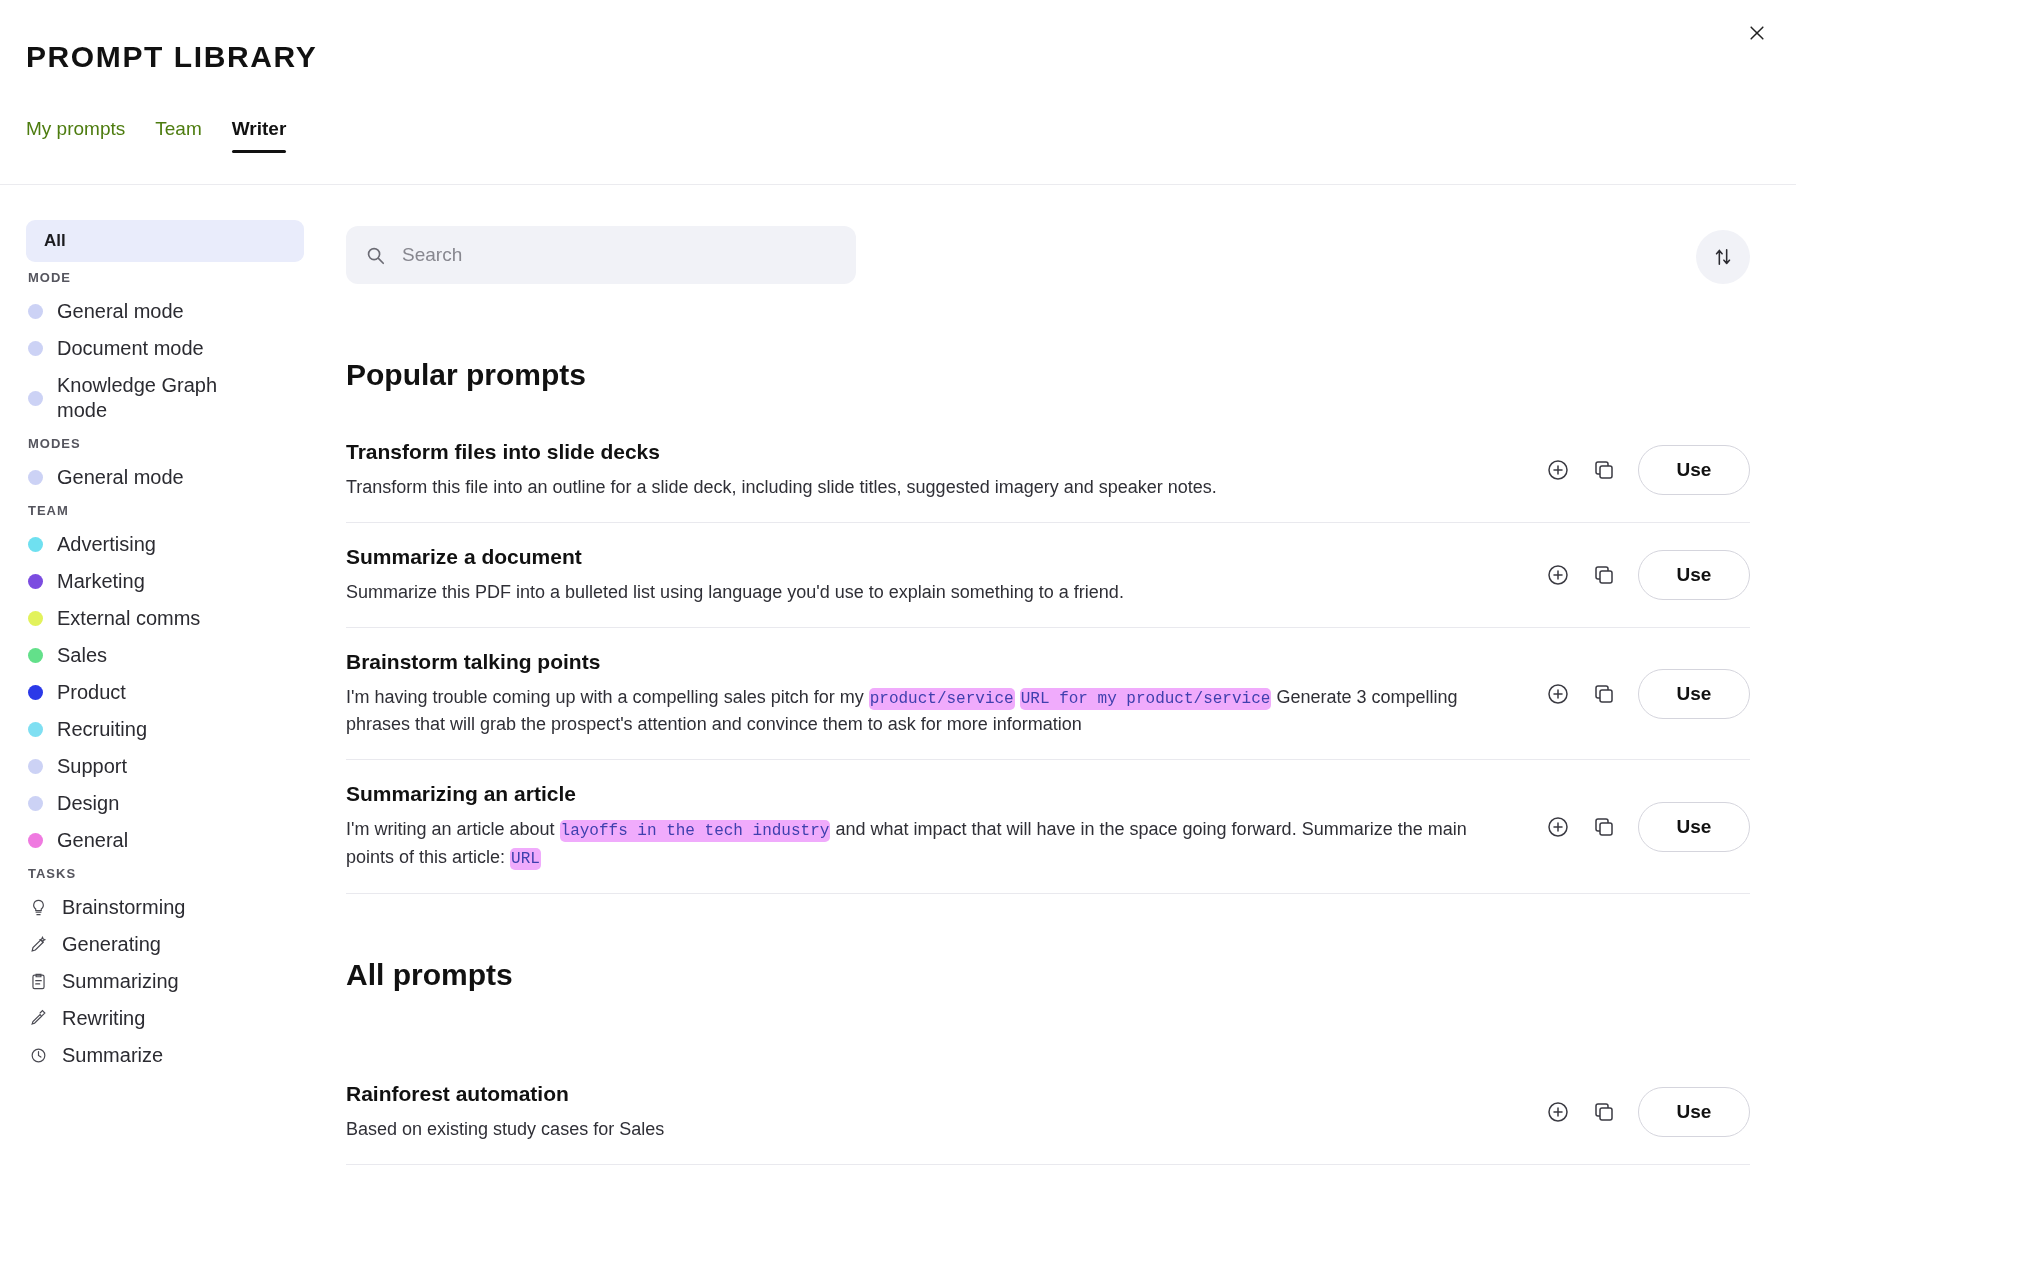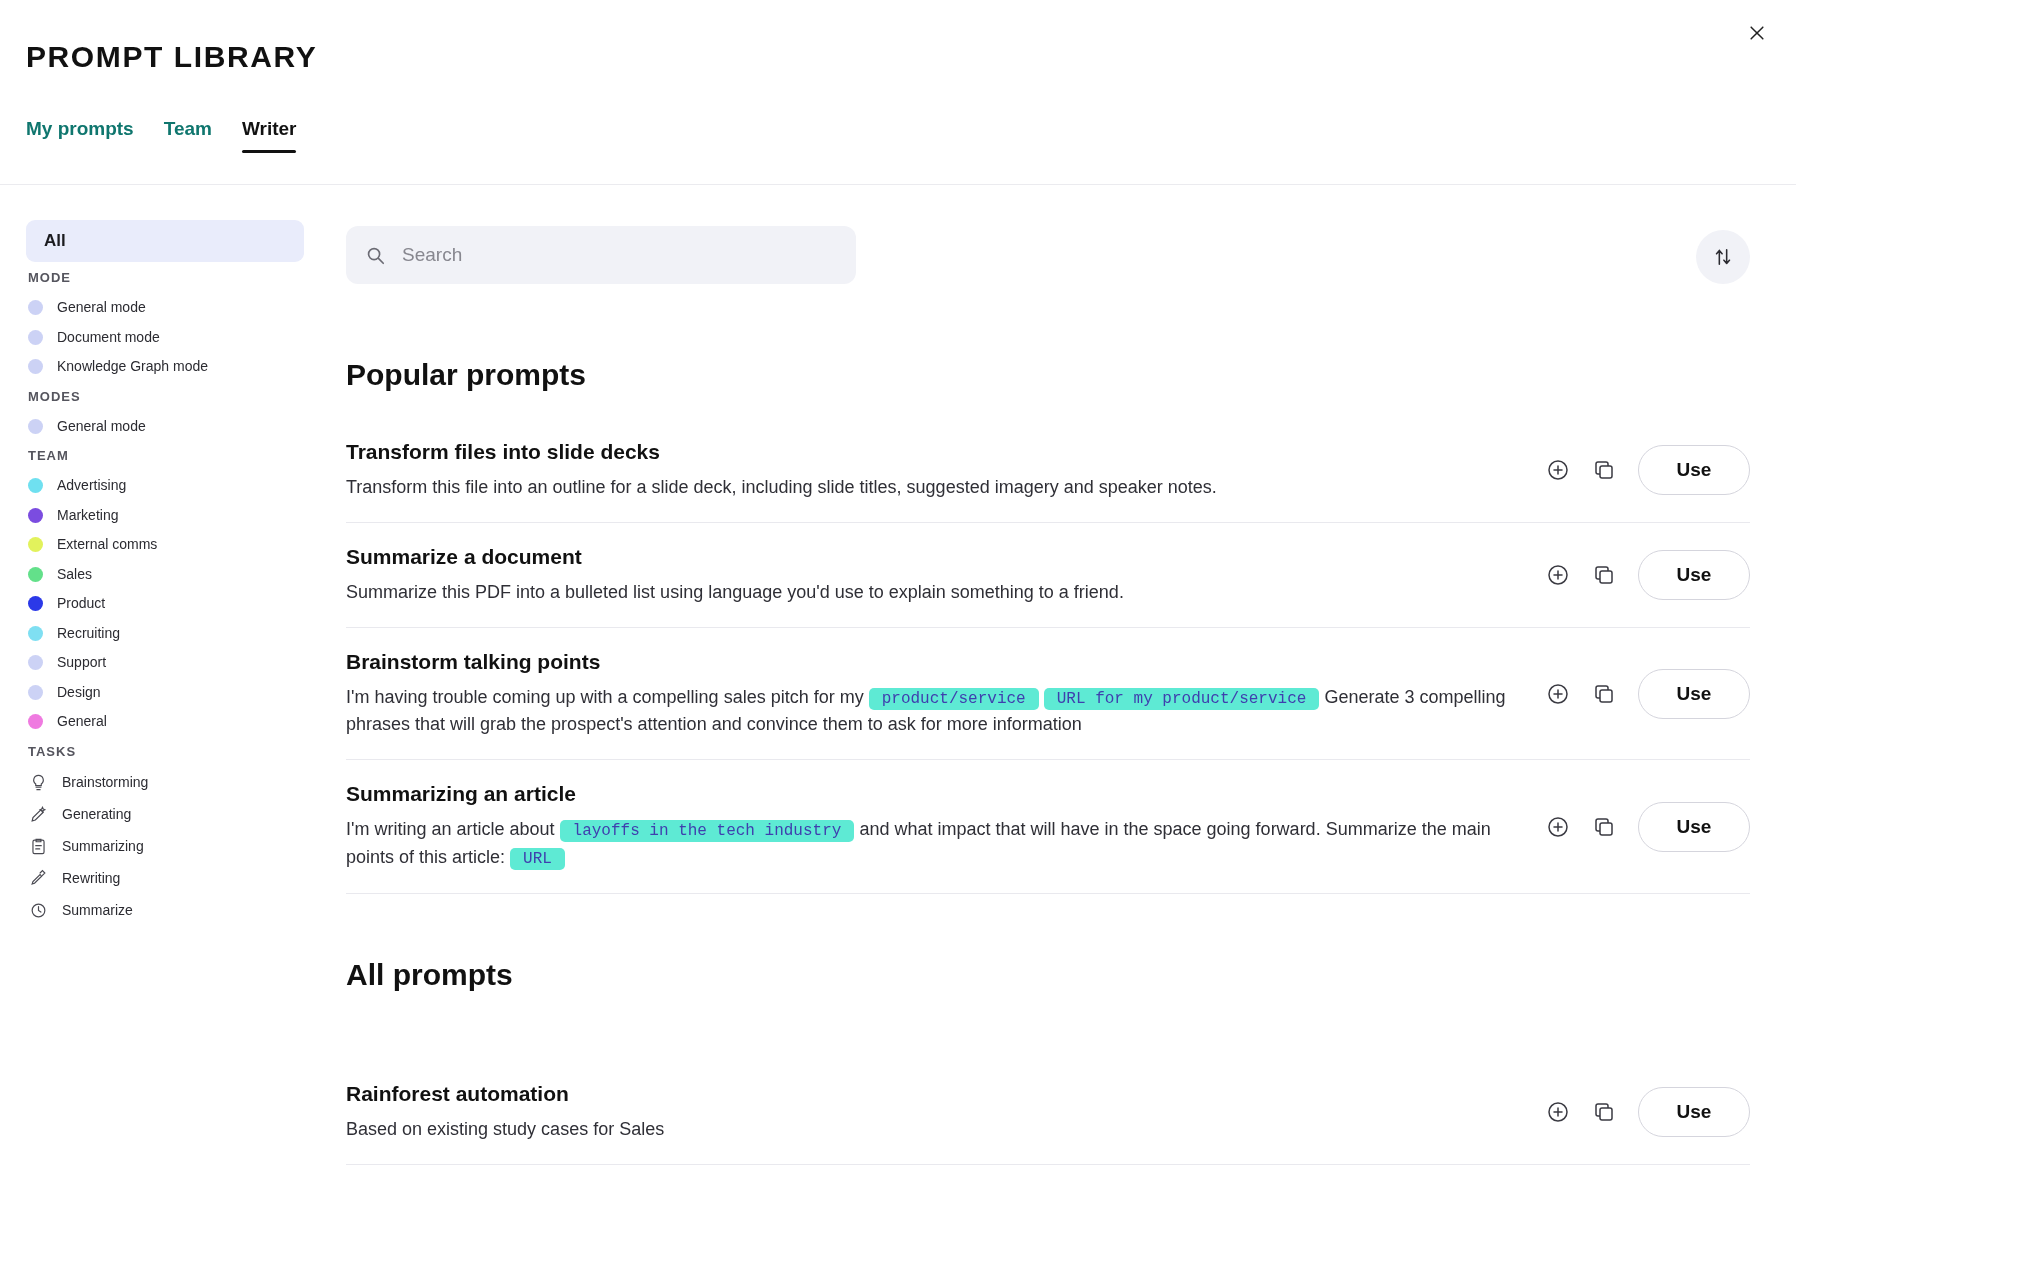--- a/index.html
+++ b/index.html
@@ -26,22 +26,22 @@
     position: absolute; left: 26px; top: 42px;
     font-size: 30px; font-weight: 700; letter-spacing: 1.6px;
     color: #111; line-height: 1;
   }
 
   .tabs {
     position: absolute; left: 26px; top: 118px;
     display: flex; align-items: flex-end; gap: 30px;
   }
   .tab {
-    font-size: 19px; color: #0f766e; padding-bottom: 13px;
-    cursor: pointer; position: relative; white-space: nowrap; font-weight: bold;
+    font-size: 19px; color: #4d7c0f; padding-bottom: 13px;
+    cursor: pointer; position: relative; white-space: nowrap;
   }
   .tab.active { color: #111; font-weight: 700; }
   .tab.active::after {
     content: ""; position: absolute; left: 0; right: 0; bottom: 0;
     height: 3px; background: #111; border-radius: 2px;
   }
 
   .hr-top {
     position: absolute; left: 0; right: 0; top: 184px; height: 1px;
     background: #ebebef;
@@ -59,21 +59,21 @@
     margin-bottom: 8px;
   }
   .side-group-label {
     font-size: 13px; font-weight: 700; letter-spacing: 1px;
     color: #55555e; margin: 7px 0 8px 2px; text-transform: uppercase;
   }
   .side-item {
     display: flex; align-items: center; gap: 14px;
     padding: 6px 0 6px 2px; cursor: pointer;
   }
-  .side-item .label { font-size: 14px; color: #2b2b31; line-height: 1.25; }
+  .side-item .label { font-size: 20px; color: #2b2b31; line-height: 1.25; }
   .dot { width: 15px; height: 15px; border-radius: 50%; flex: 0 0 15px; }
   .ico { width: 20px; height: 20px; flex: 0 0 20px; color: #4a4a52; display:flex; align-items:center; justify-content:center;}
   .ico svg { width: 19px; height: 19px; }
 
   .searchbar {
     position: absolute; left: 346px; top: 226px; width: 510px; height: 58px;
     background: #f1f2f7; border-radius: 12px;
     display: flex; align-items: center; gap: 14px; padding: 0 18px;
   }
   .searchbar .s-ico { color: #6b6b74; display:flex; }
@@ -103,22 +103,22 @@
     border-bottom: 1px solid #e9e9ee;
     padding: 22px 0 22px 0;
     min-height: 92px;
   }
   .row-main { padding-right: 240px; }
   .row-title { font-size: 21px; font-weight: 700; color: #111; margin-bottom: 10px; }
   .row-desc { font-size: 18px; color: #2f2f36; line-height: 1.45; }
 
   code.tok {
     font-family: "Liberation Mono", monospace;
-    background: #5eead4; color: #3f3fae;
-    border-radius: 5px; padding: 2px 13px; font-size: 16px;
+    background: #f0abfc; color: #3f3fae;
+    border-radius: 5px; padding: 2px 1px; font-size: 16px;
   }
 
   .row-actions {
     position: absolute; right: 0; top: 50%; transform: translateY(-50%);
     display: flex; align-items: center; gap: 22px;
   }
   .act-ico { color: #3a3a42; cursor: pointer; display: flex; }
   .act-ico svg { width: 24px; height: 24px; }
   .use-btn {
     width: 112px; height: 50px; border-radius: 25px;

